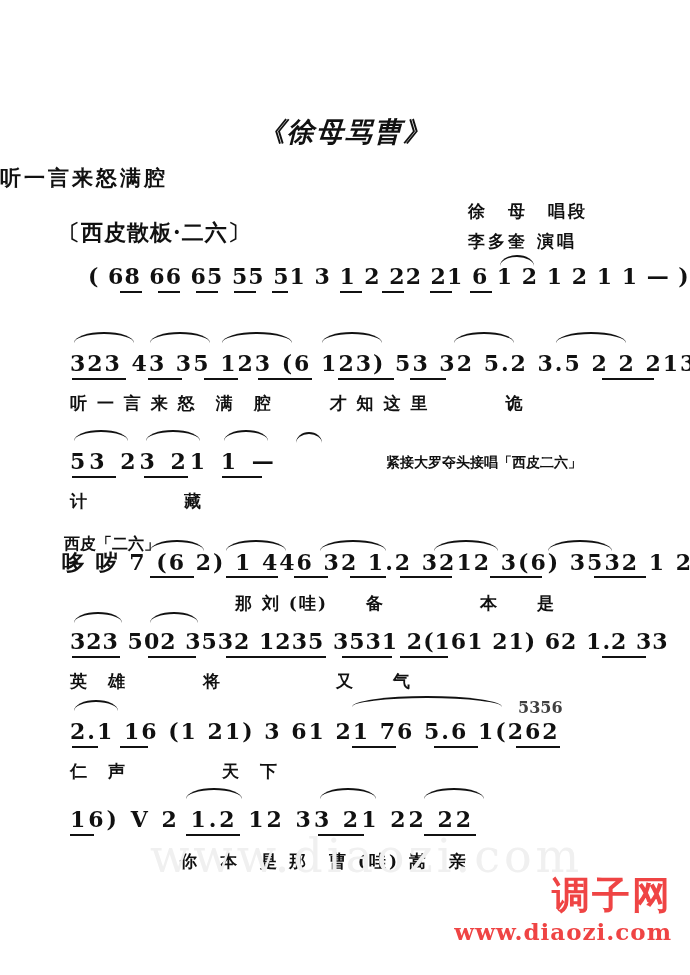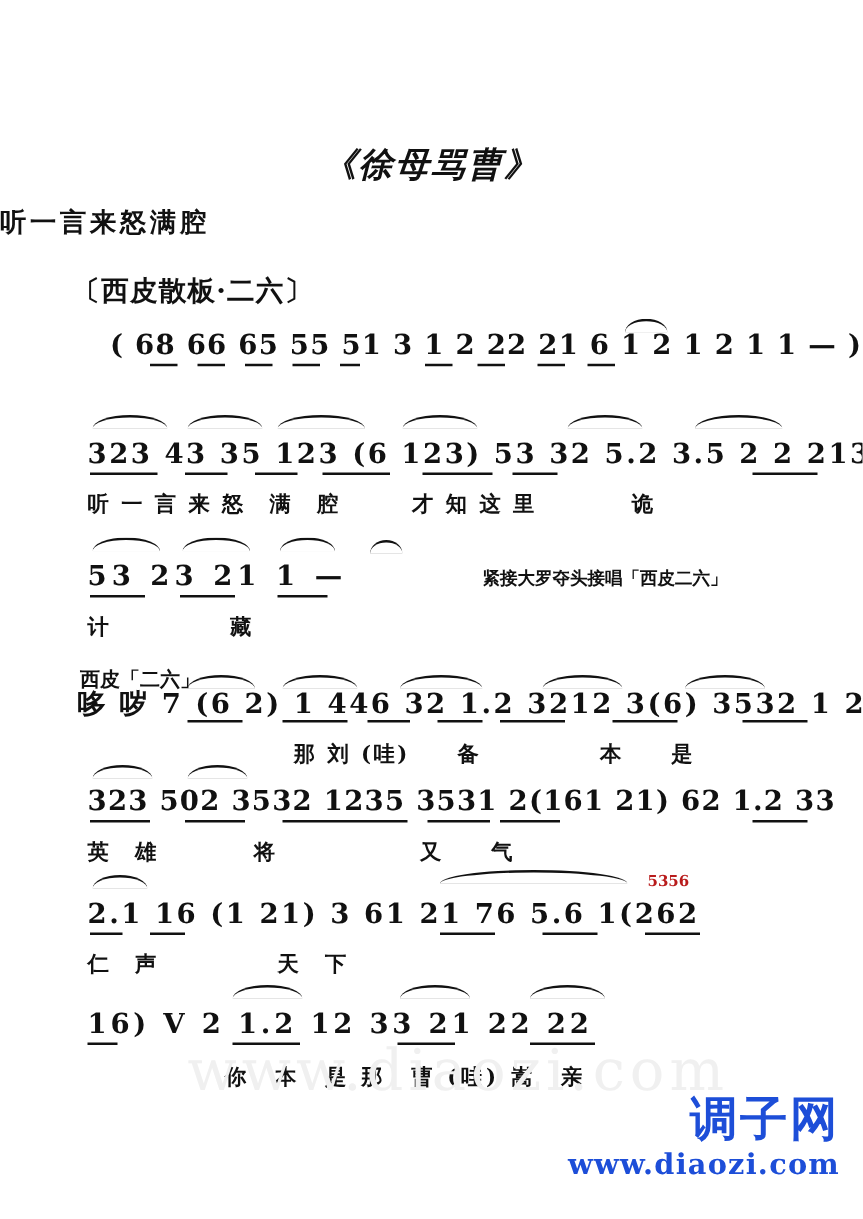--- a/index.html
+++ b/index.html
@@ -116,21 +116,21 @@
     border-right: none;
     border-bottom: none;
   }
 
   
   .wm-main {
     position: absolute;
     right: 18px;
     bottom: 58px;
     text-align: right;
-    color: #1d4ed8;
+    color: #ef4444;
     font-family: "DejaVu Serif", serif;
   }
   .wm-cn {
     font-size: 38px;
     font-weight: bold;
     letter-spacing: 2px;
     line-height: 42px;
   }
   .wm-url {
     font-size: 23px;
@@ -158,20 +158,24 @@
   }
 </style>
 </head>
 <body>
 
 <div class="page">
 
   <div class="title">《徐母骂曹》</div>
   <div class="subtitle">听一言来怒满腔</div>
 
+  <div class="credits">
+    <div>徐　母　唱段</div>
+    <div>李多奎 演唱</div>
+  </div>
 
   <div class="tempo-box">〔西皮散板·二六〕</div>
 
   <div class="row" style="top:235px;">
     <div class="notes" style="left:88px; top:0px; letter-spacing:1px;">( 68  66  65  55  51  3  1 2  22  21  6  1 2  1 2  1   1  —    )</div>
     <div class="beam" style="left:120px; top:28px; width:22px;"></div>
     <div class="beam" style="left:158px; top:28px; width:22px;"></div>
     <div class="beam" style="left:196px; top:28px; width:22px;"></div>
     <div class="beam" style="left:234px; top:28px; width:22px;"></div>
     <div class="beam" style="left:272px; top:28px; width:16px;"></div>
@@ -250,21 +254,21 @@
     <div class="beam" style="left:400px; top:28px; width:48px;"></div>
     <div class="beam" style="left:602px; top:28px; width:44px;"></div>
 
     <div class="lyrics" style="left:70px; top:42px; letter-spacing:2px;">英　雄　　　　将　　　　　　又　　气</div>
   </div>
 
   <div class="row" style="top:690px;">
     <div class="slur" style="left:74px; top:-18px; width:44px;"></div>
     <div class="slur" style="left:352px; top:-22px; width:150px;"></div>
 
-    <div class="notes small" style="left:518px; top:-20px; color:#b91c1c; font-size:12px;">5356</div>
+    <div class="notes small" style="left:518px; top:-20px; color:#404040; font-size:16px;">5356</div>
 
     <div class="notes" style="left:70px; top:0px; letter-spacing:2px;text-align:right;">2.1  16   (1  21)   3   61   21   76   5.6  1(262</div>
     <div class="beam" style="left:72px; top:28px; width:26px;"></div>
     <div class="beam" style="left:120px; top:28px; width:28px;"></div>
     <div class="beam" style="left:352px; top:28px; width:44px;"></div>
     <div class="beam" style="left:434px; top:28px; width:44px;"></div>
     <div class="beam" style="left:516px; top:28px; width:44px;"></div>
 
     <div class="lyrics" style="left:70px; top:42px; letter-spacing:2px;">仁　声　　　　　天　下</div>
   </div>

